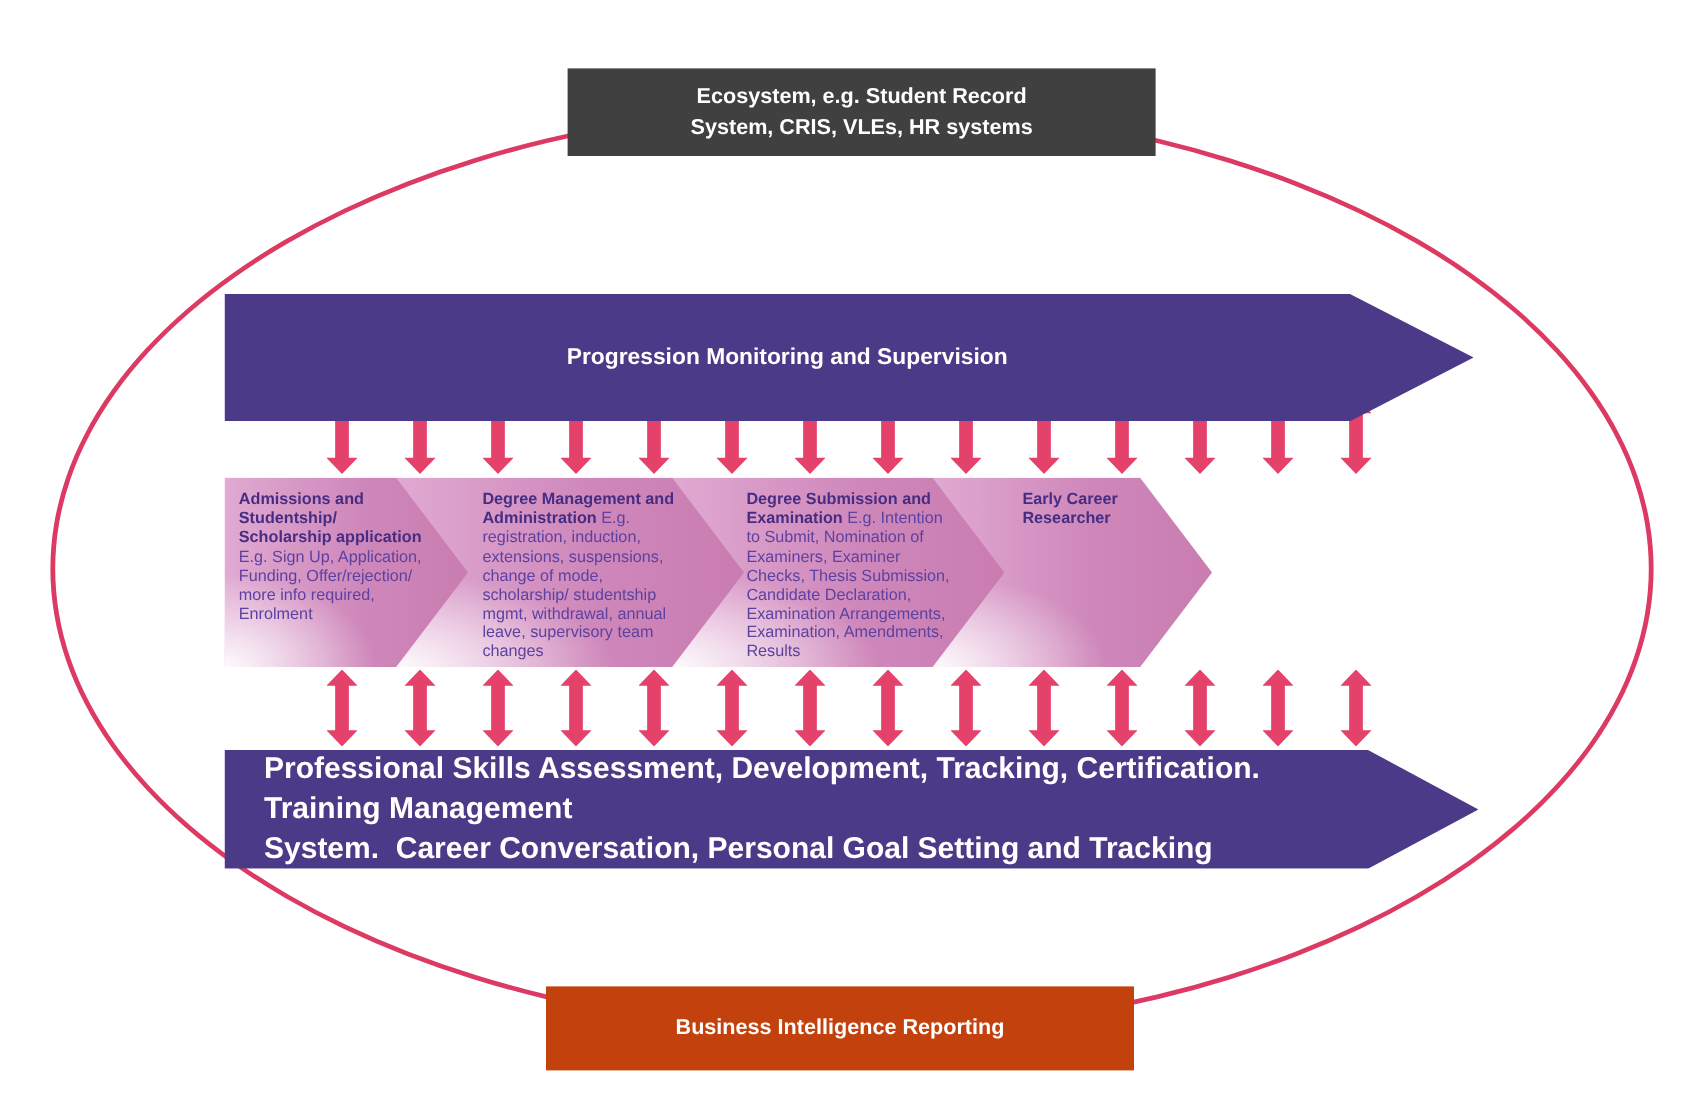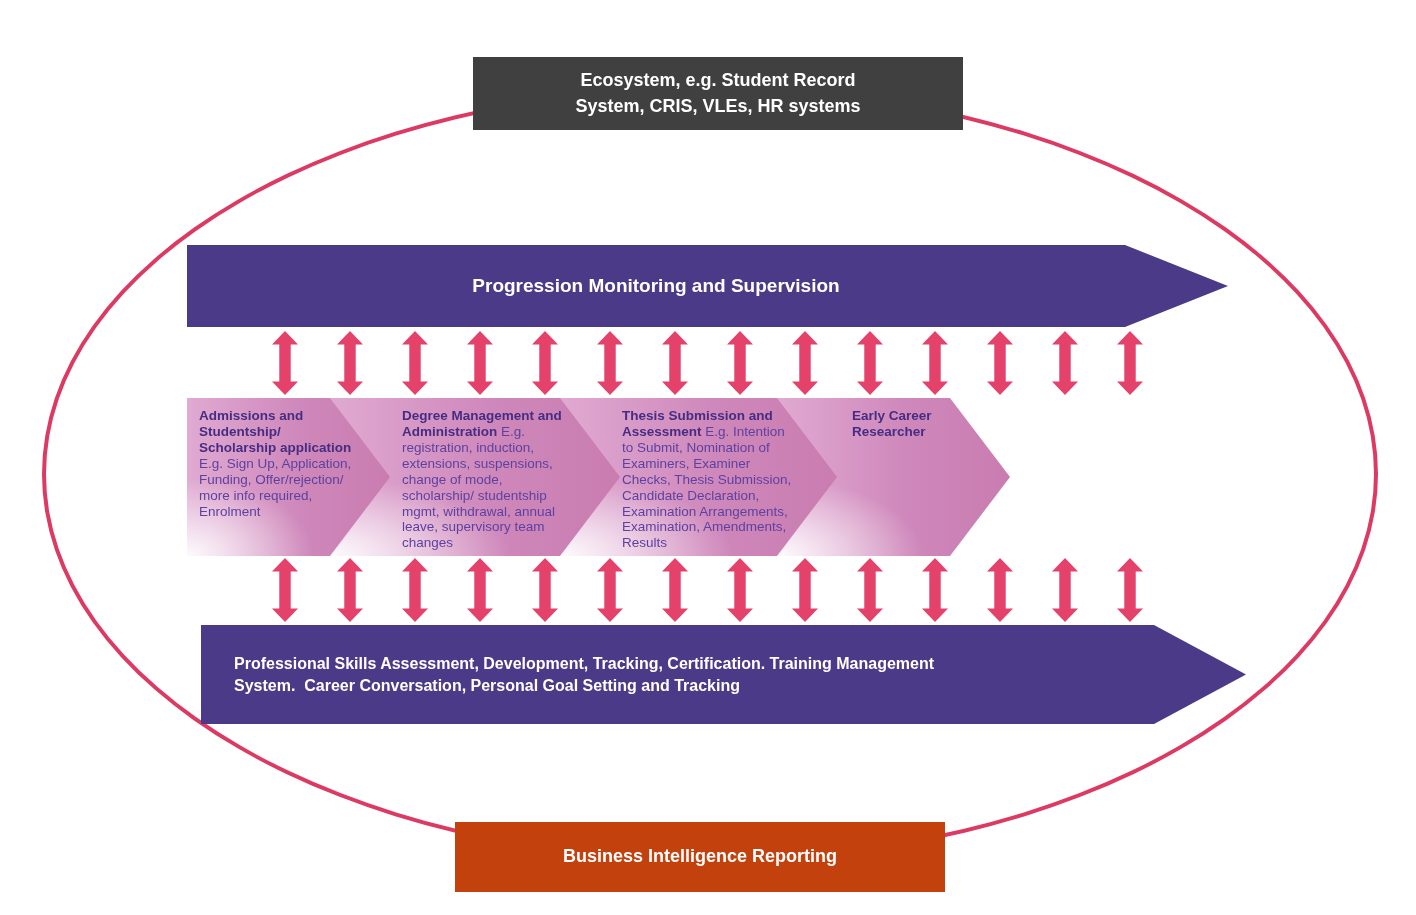--- a/index.html
+++ b/index.html
@@ -19,28 +19,28 @@
     white-space:pre-wrap;
   }
   .ecosystem{left:473px;top:57px;width:490px;height:73px;background:#404040;}
   .bireport{left:455px;top:822px;width:490px;height:70px;background:#c2410c;}
   
   .banner{
     position:absolute;z-index:8;background:#4b3a87;color:#fff;font-weight:bold;
     display:flex;align-items:center;white-space:pre-wrap;
   }
   .banner.top{
-    left:187px;top:245px;width:1041px;height:82px;font-size:19px;
+    left:187px;top:245px;width:1041px;height:106px;font-size:19px;
     clip-path:polygon(0 0,calc(100% - 103px) 0,100% 50%,calc(100% - 103px) 100%,0 100%);
     justify-content:center;padding-right:103px;box-sizing:border-box;
   }
   .banner.bottom{
-    left:187px;top:625px;width:1045px;height:99px;font-size:16px;line-height:1.35;
+    left:187px;top:625px;width:1045px;height:99px;font-size:25px;line-height:1.35;
     clip-path:polygon(0 0,calc(100% - 92px) 0,100% 50%,calc(100% - 92px) 100%,0 100%);
-    justify-content:flex-start;padding-left:33px;padding-right:130px;box-sizing:border-box;margin-left:14px;
+    justify-content:flex-start;padding-left:33px;padding-right:130px;box-sizing:border-box;
   }
   
   .chev{
     position:absolute;top:398px;height:158px;box-sizing:border-box;
     clip-path:polygon(0 0,calc(100% - 60px) 0,100% 50%,calc(100% - 60px) 100%,0 100%);
     background:
       radial-gradient(120% 95% at 0% 100%, rgba(255,255,255,0.95) 0%, rgba(255,255,255,0) 52%),
       linear-gradient(90deg,#e0aad2 0%,#cf88bb 55%,#c97cb0 100%);
     font-size:13.5px;line-height:1.18;color:#5d41a0;
   }
@@ -97,21 +97,21 @@
 
   <div class="chev chev-1">
     <span class="hd">Admissions and Studentship/ Scholarship application</span>
     <span>E.g. Sign Up, Application, Funding, Offer/rejection/ more info required, Enrolment</span>
   </div>
   <div class="chev chev-2">
     <span class="hd">Degree Management and Administration</span>
     <span>E.g. registration, induction, extensions, suspensions, change of mode, scholarship/ studentship mgmt, withdrawal, annual leave, supervisory team changes</span>
   </div>
   <div class="chev chev-3">
-    <span class="hd">Thesis Submission and Assessment</span>
+    <span class="hd">Degree Submission and Examination</span>
     <span>E.g. Intention to Submit, Nomination of Examiners, Examiner Checks, Thesis Submission, Candidate Declaration, Examination Arrangements, Examination, Amendments, Results</span>
   </div>
   <div class="chev chev-4">
     <span class="hd">Early Career Researcher</span>
     <span></span>
   </div>
 
   <div class="arrow-row bottom">
       <div class="varrow"></div>
       <div class="varrow"></div>

